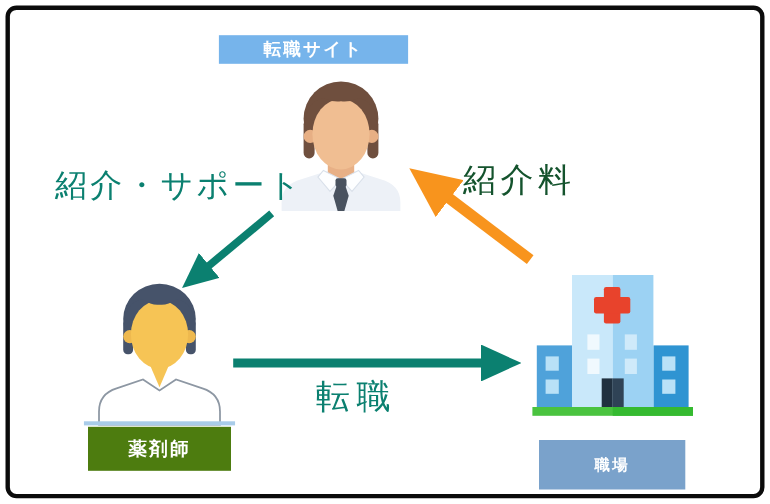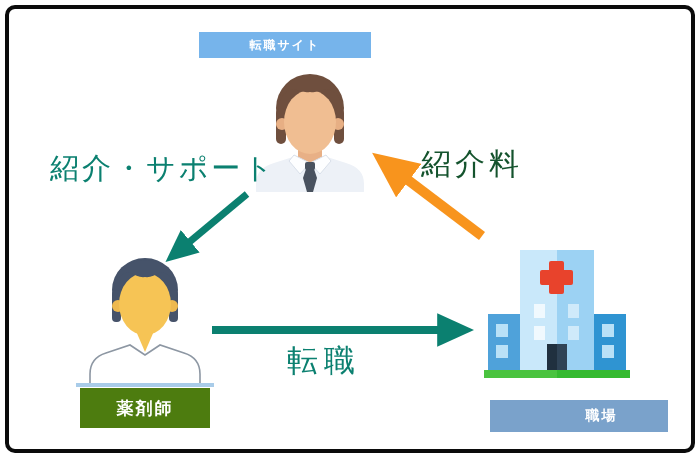--- a/index.html
+++ b/index.html
@@ -1,23 +1,23 @@
 <!DOCTYPE html>
 <html><head>
 <meta charset="utf-8">
 <style>
   html,body{margin:0;padding:0;background:#fff;}
   .stage{position:relative;width:700px;height:458px;background:#ffffff;overflow:hidden;
          font-family:"Liberation Sans","DejaVu Sans",sans-serif;}
   .frame{position:absolute;left:5px;top:5px;right:5px;bottom:5px;border:4px solid #0b0b0b;border-radius:10px;pointer-events:none;}
   .node-label{position:absolute;display:flex;align-items:center;justify-content:center;
               color:#ffffff;font-weight:bold;letter-spacing:2px;}
-  .lbl-site{left:199px;top:32px;width:172px;height:26px;font-size:12px;background:#76B4EB;}
+  .lbl-site{left:199px;top:32px;width:172px;height:26px;font-size:16px;background:#76B4EB;}
   .lbl-pharm{left:80px;top:388px;width:130px;height:40px;font-size:17px;background:#7BA7D2;}
-  .lbl-work{left:490px;top:400px;width:133px;height:32px;font-size:14px;background:#7AA2CB;padding-left:45px;}
+  .lbl-work{left:490px;top:400px;width:133px;height:45px;font-size:14px;background:#7AA2CB;}
   .edge-label{position:absolute;font-weight:normal;white-space:nowrap;}
   .el-support{left:50px;top:149px;font-size:29px;letter-spacing:3px;color:#0B8070;}
   .el-fee{left:421px;top:144px;font-size:30px;letter-spacing:4px;color:#F8941D;}
   .el-job{left:287px;top:340px;font-size:31px;letter-spacing:6px;color:#0B8070;}
   .arrows{position:absolute;left:0;top:0;width:700px;height:458px;pointer-events:none;}
   .icon-box{position:absolute;overflow:hidden;}
 </style>
 </head>
 <body>
 

